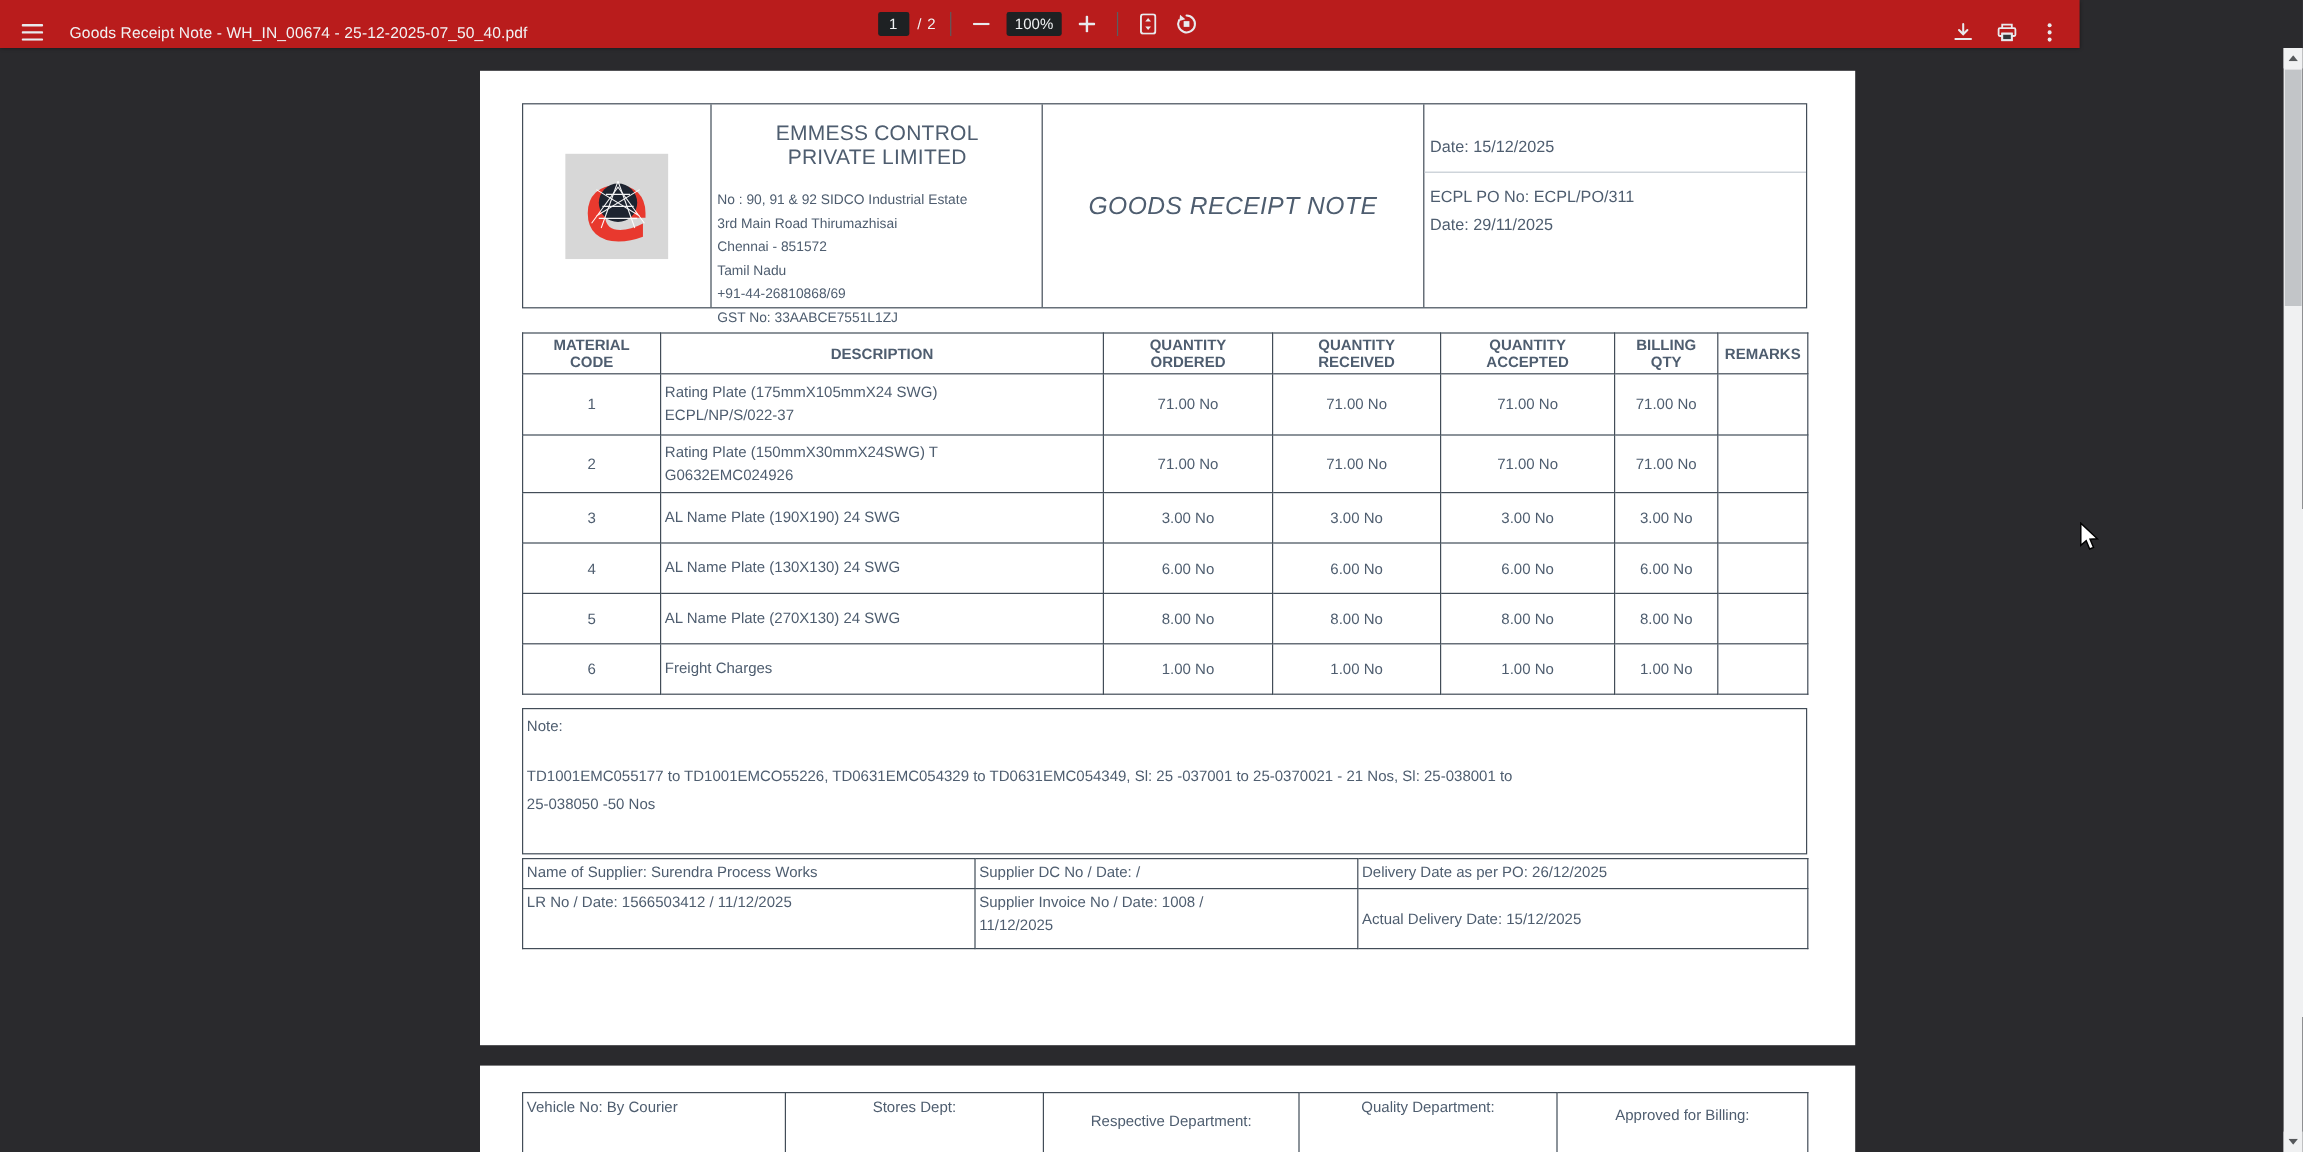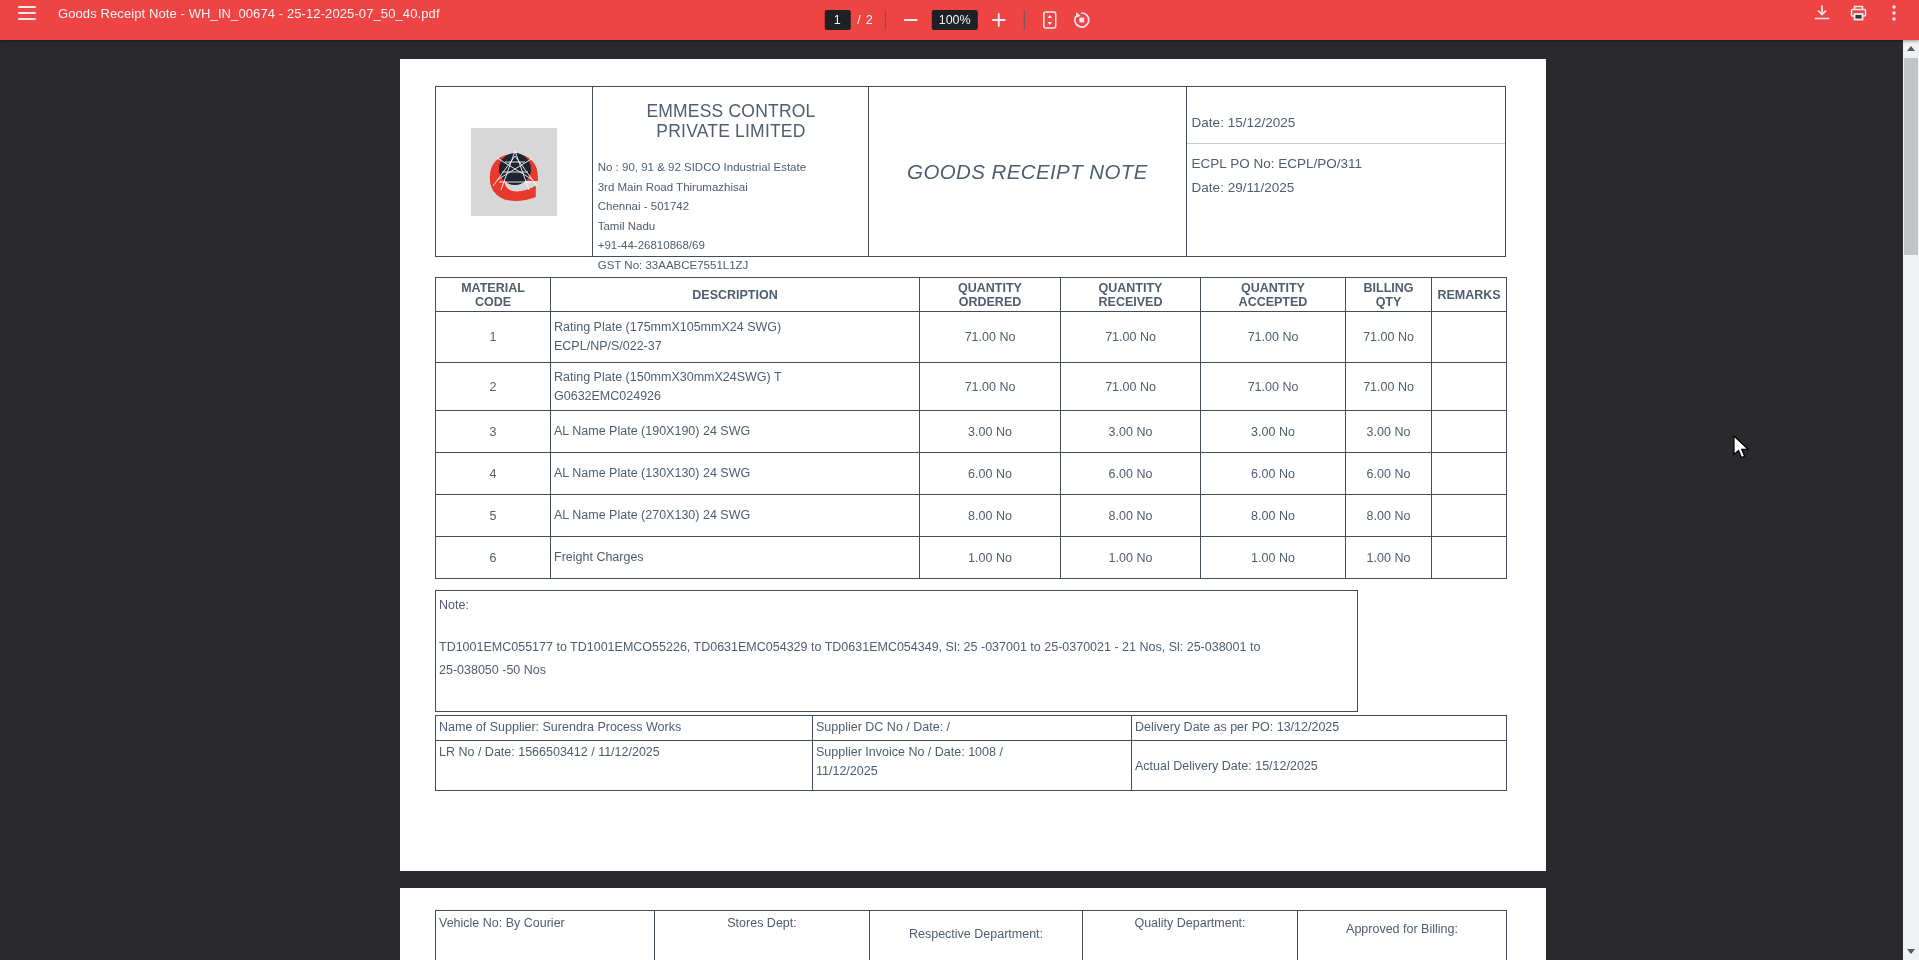--- a/index.html
+++ b/index.html
@@ -1,20 +1,20 @@
 <!DOCTYPE html>
 <html><head>
 <meta charset="utf-8">
 <style>
   * { margin:0; padding:0; box-sizing:border-box; }
   html,body { width:1919px; height:960px; overflow:hidden; background:#2a2a2d; font-family:"Liberation Sans", sans-serif; }
   .app { position:relative; width:1919px; height:960px; }
 
   
-  .toolbar { position:absolute; left:0; top:0; width:1919px; height:40px; background:#ef4444; display:flex; align-items:flex-start; box-shadow:0 1px 3px rgba(0,0,0,.4); z-index:5; }
+  .toolbar { position:absolute; left:0; top:0; width:1733px; height:40px; background:#b91c1c; display:flex; align-items:flex-end; box-shadow:0 1px 3px rgba(0,0,0,.4); z-index:5; }
   .tb-left { display:flex; align-items:center; gap:18px; padding-left:14px; flex:1; min-width:0; }
   .tb-btn { background:none; border:none; cursor:pointer; display:flex; align-items:center; justify-content:center; width:26px; height:26px; }
   .tb-title { color:#f1f3f4; font-size:13px; font-weight:500; letter-spacing:.1px; white-space:nowrap; }
   .tb-center { position:absolute; left:50%; top:0; height:40px; transform:translateX(-50%); display:flex; align-items:center; }
   .page-input { width:26px; height:20px; background:#1e2123; border:none; border-radius:2px; color:#f1f3f4; font-size:12.5px; text-align:center; font-family:"Liberation Sans",sans-serif; }
   .page-of { color:#f1f3f4; font-size:12.5px; margin-left:7px; display:flex; gap:5px; }
   .tb-divider { width:1px; height:20px; background:#5a5e61; margin:0 12px; }
   .zoom-box { min-width:46px; height:20px; background:#1e2123; border-radius:2px; color:#f1f3f4; font-size:12.5px; display:flex; align-items:center; justify-content:center; margin:0 8px; padding:0 5px; }
   .tb-right { display:flex; align-items:center; gap:10px; padding-right:12px; }
   .icon { display:block; }
@@ -42,21 +42,21 @@
   
   table { border-collapse:collapse; table-layout:fixed; }
   .main-tbl { position:absolute; left:35px; top:218px; width:1071px; }
   .main-tbl td, .main-tbl th { border:1px solid #424d58; font-size:12.5px; vertical-align:middle; overflow:hidden; }
   .main-tbl th { font-weight:700; text-align:center; white-space:pre-line; line-height:14px; }
   .trh { height:34px; } .tr1 { height:51px; } .tr2 { height:48px; } .trn { height:42px; }
   .td-c { text-align:center; }
   .td-desc { text-align:left; padding-left:3px; white-space:pre-line; line-height:19px; }
 
   
-  .note-box { position:absolute; left:35px; top:531px; width:923px; height:122px; border:1px solid #424d58; padding:3px 6px 0 3px; font-size:12.5px; line-height:23px; }
+  .note-box { position:absolute; left:35px; top:531px; width:1071px; height:122px; border:1px solid #424d58; padding:3px 6px 0 3px; font-size:12.5px; line-height:23px; }
   .note-body { white-space:pre-line;margin-top:19px; }
   .note-gap { height:23px; }
 
   
   .sup-tbl { position:absolute; left:35px; top:656px; width:1071px; }
   .sup-tbl td { border:1px solid #424d58; font-size:12.5px; vertical-align:top; padding:2px 4px 0 3px; line-height:19px; }
   .sup-r1 { height:25px; } .sup-r2 { height:50px; }
   .v-mid { vertical-align:middle !important; }
   .wrap2 { white-space:pre-line; }
 
@@ -182,21 +182,21 @@
               <path d="M22 58 L44 28 L66 58 M26 30 L62 52 M62 30 L26 52"></path>
             </g>
           </svg>
         </div>
         <div class="hdr-cell cell-company">
           <div class="co-name">EMMESS CONTROL
 PRIVATE LIMITED</div>
           <div class="co-addr">
             <div>No : 90, 91 &amp; 92 SIDCO Industrial Estate</div>
             <div>3rd Main Road Thirumazhisai</div>
-            <div>Chennai - 501742</div>
+            <div>Chennai - 851572</div>
             <div>Tamil Nadu</div>
             <div>+91-44-26810868/69</div>
             <div>GST No: 33AABCE7551L1ZJ</div>
           </div>
         </div>
         <div class="hdr-cell cell-title">
           <span class="doc-title">GOODS RECEIPT NOTE</span>
         </div>
         <div class="hdr-cell cell-grn">
           <div class="ln">Date: 15/12/2025</div>
@@ -300,21 +300,21 @@
       <table class="sup-tbl">
         <colgroup>
             <col style="width:377px">
             <col style="width:319px">
             <col style="width:375px">
           </colgroup>
         <tbody>
             <tr class="sup-r1">
           <td>Name of Supplier: Surendra Process Works</td>
           <td>Supplier DC No / Date:  /</td>
-          <td>Delivery Date as per PO:  13/12/2025</td>
+          <td>Delivery Date as per PO:  26/12/2025</td>
         </tr>
         <tr class="sup-r2">
           <td>LR No / Date: 1566503412 / 11/12/2025</td>
           <td class="wrap2">Supplier Invoice No / Date: 1008 /
 11/12/2025</td>
           <td class="v-mid">Actual Delivery Date: 15/12/2025</td>
         </tr>
       </tbody>
         </table>
     </div>

